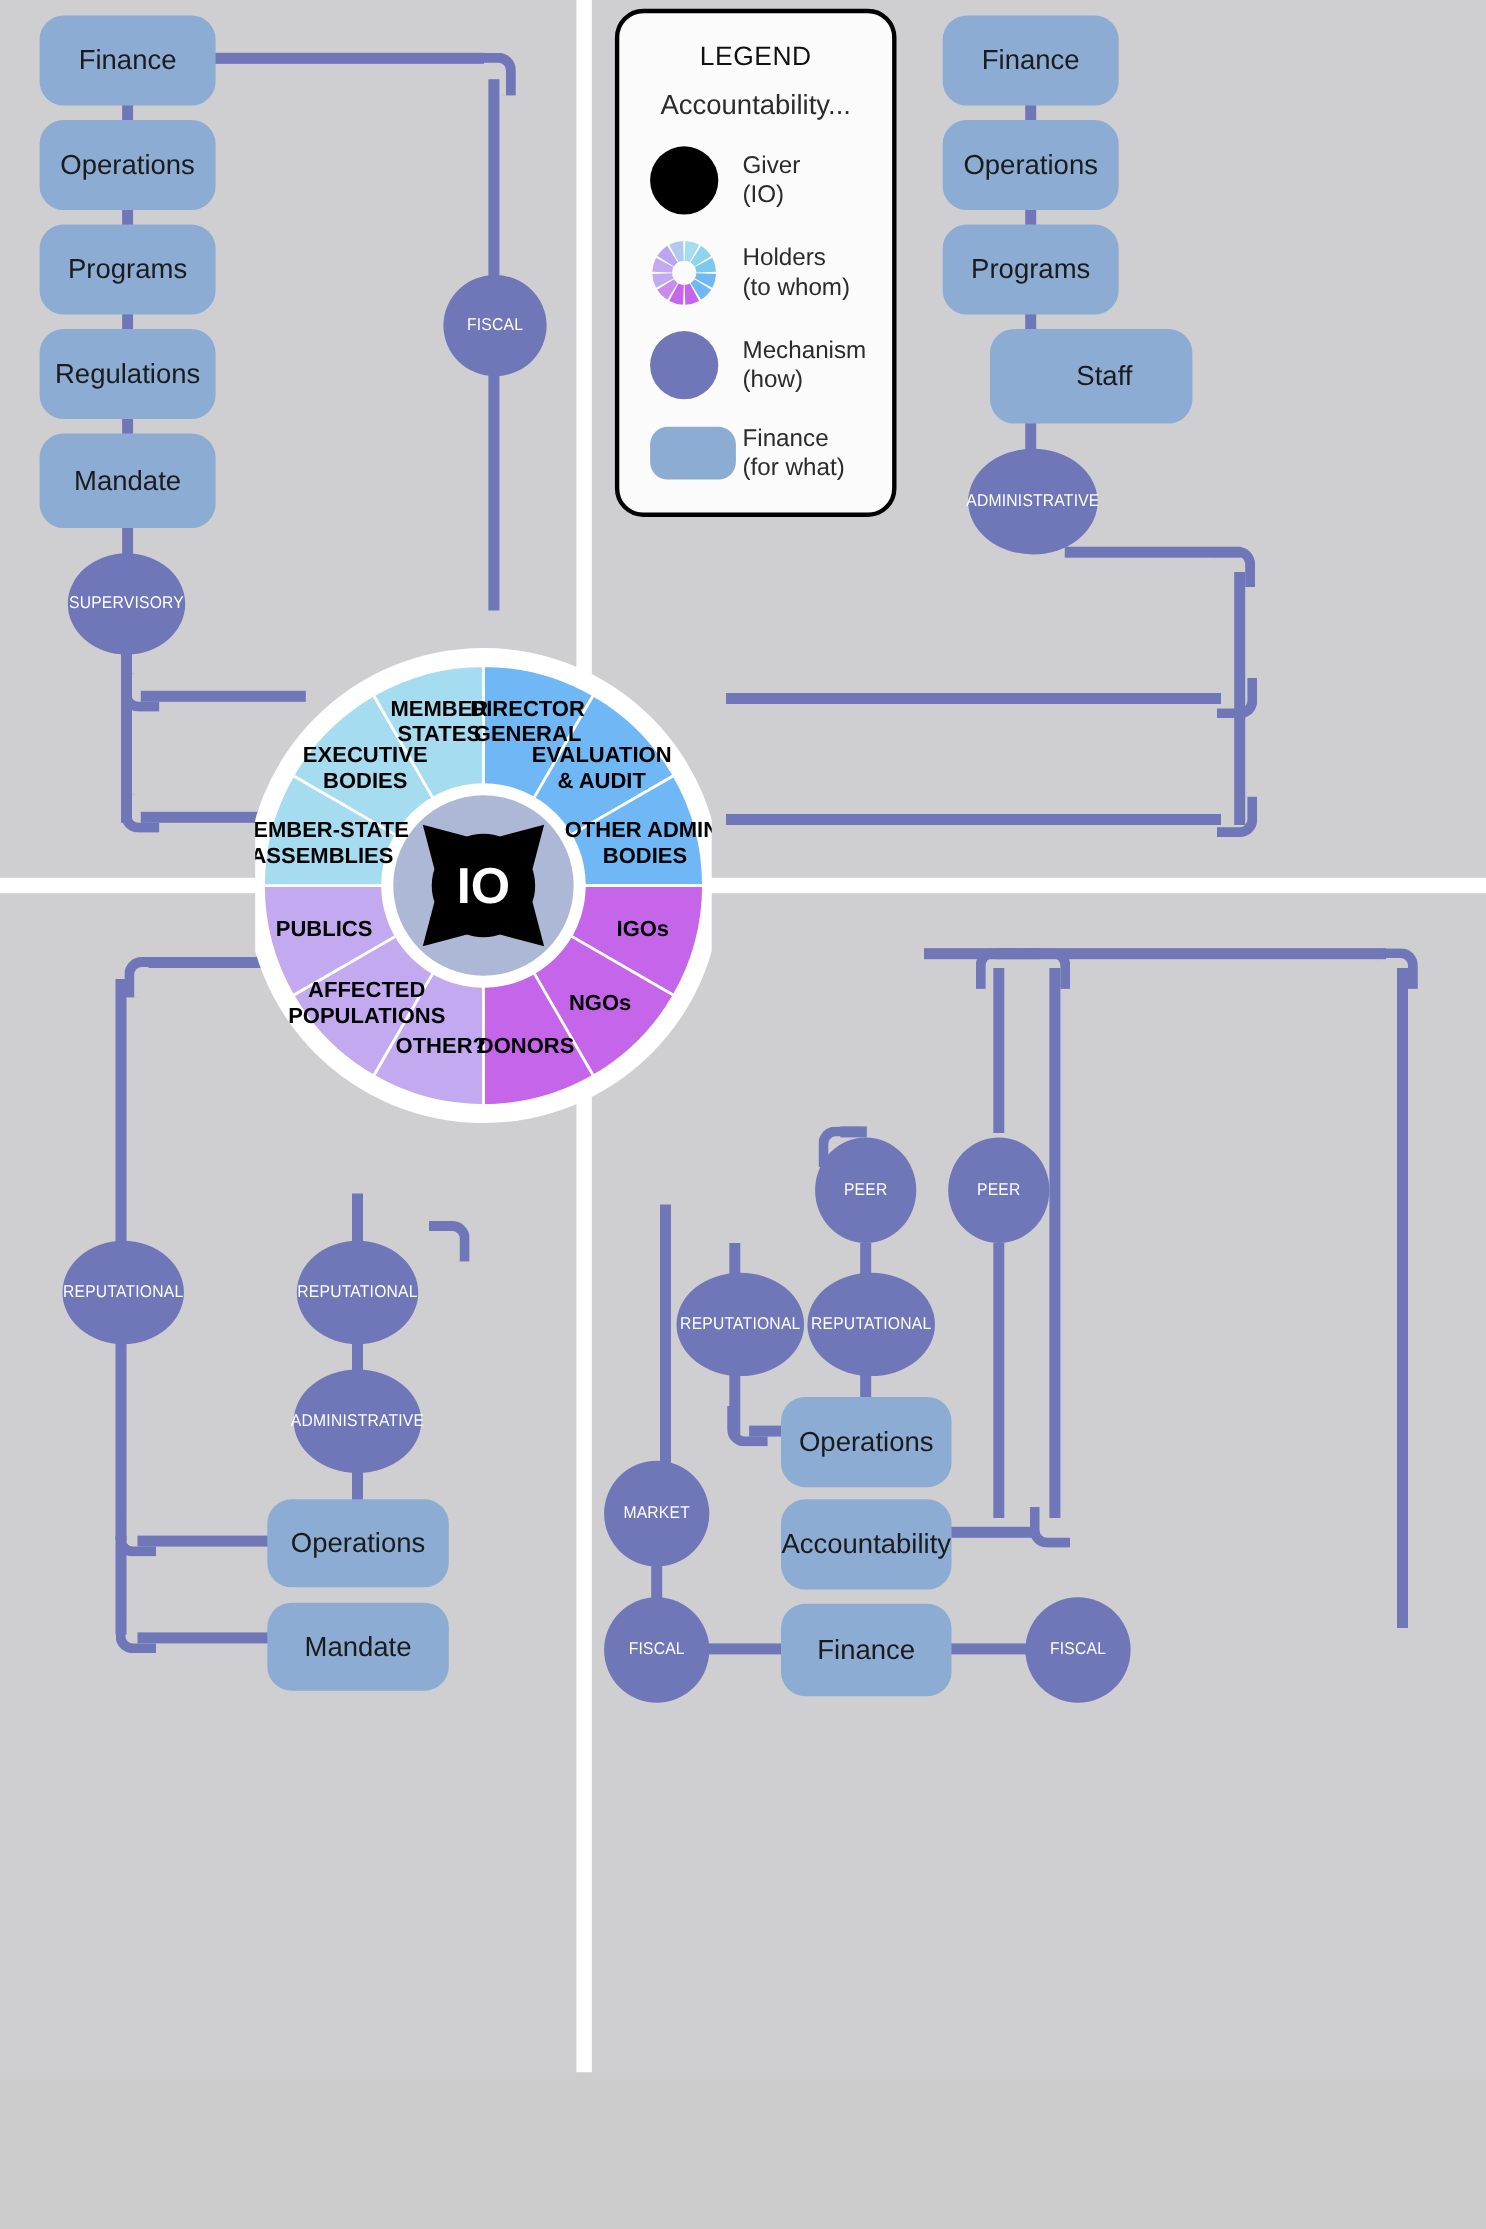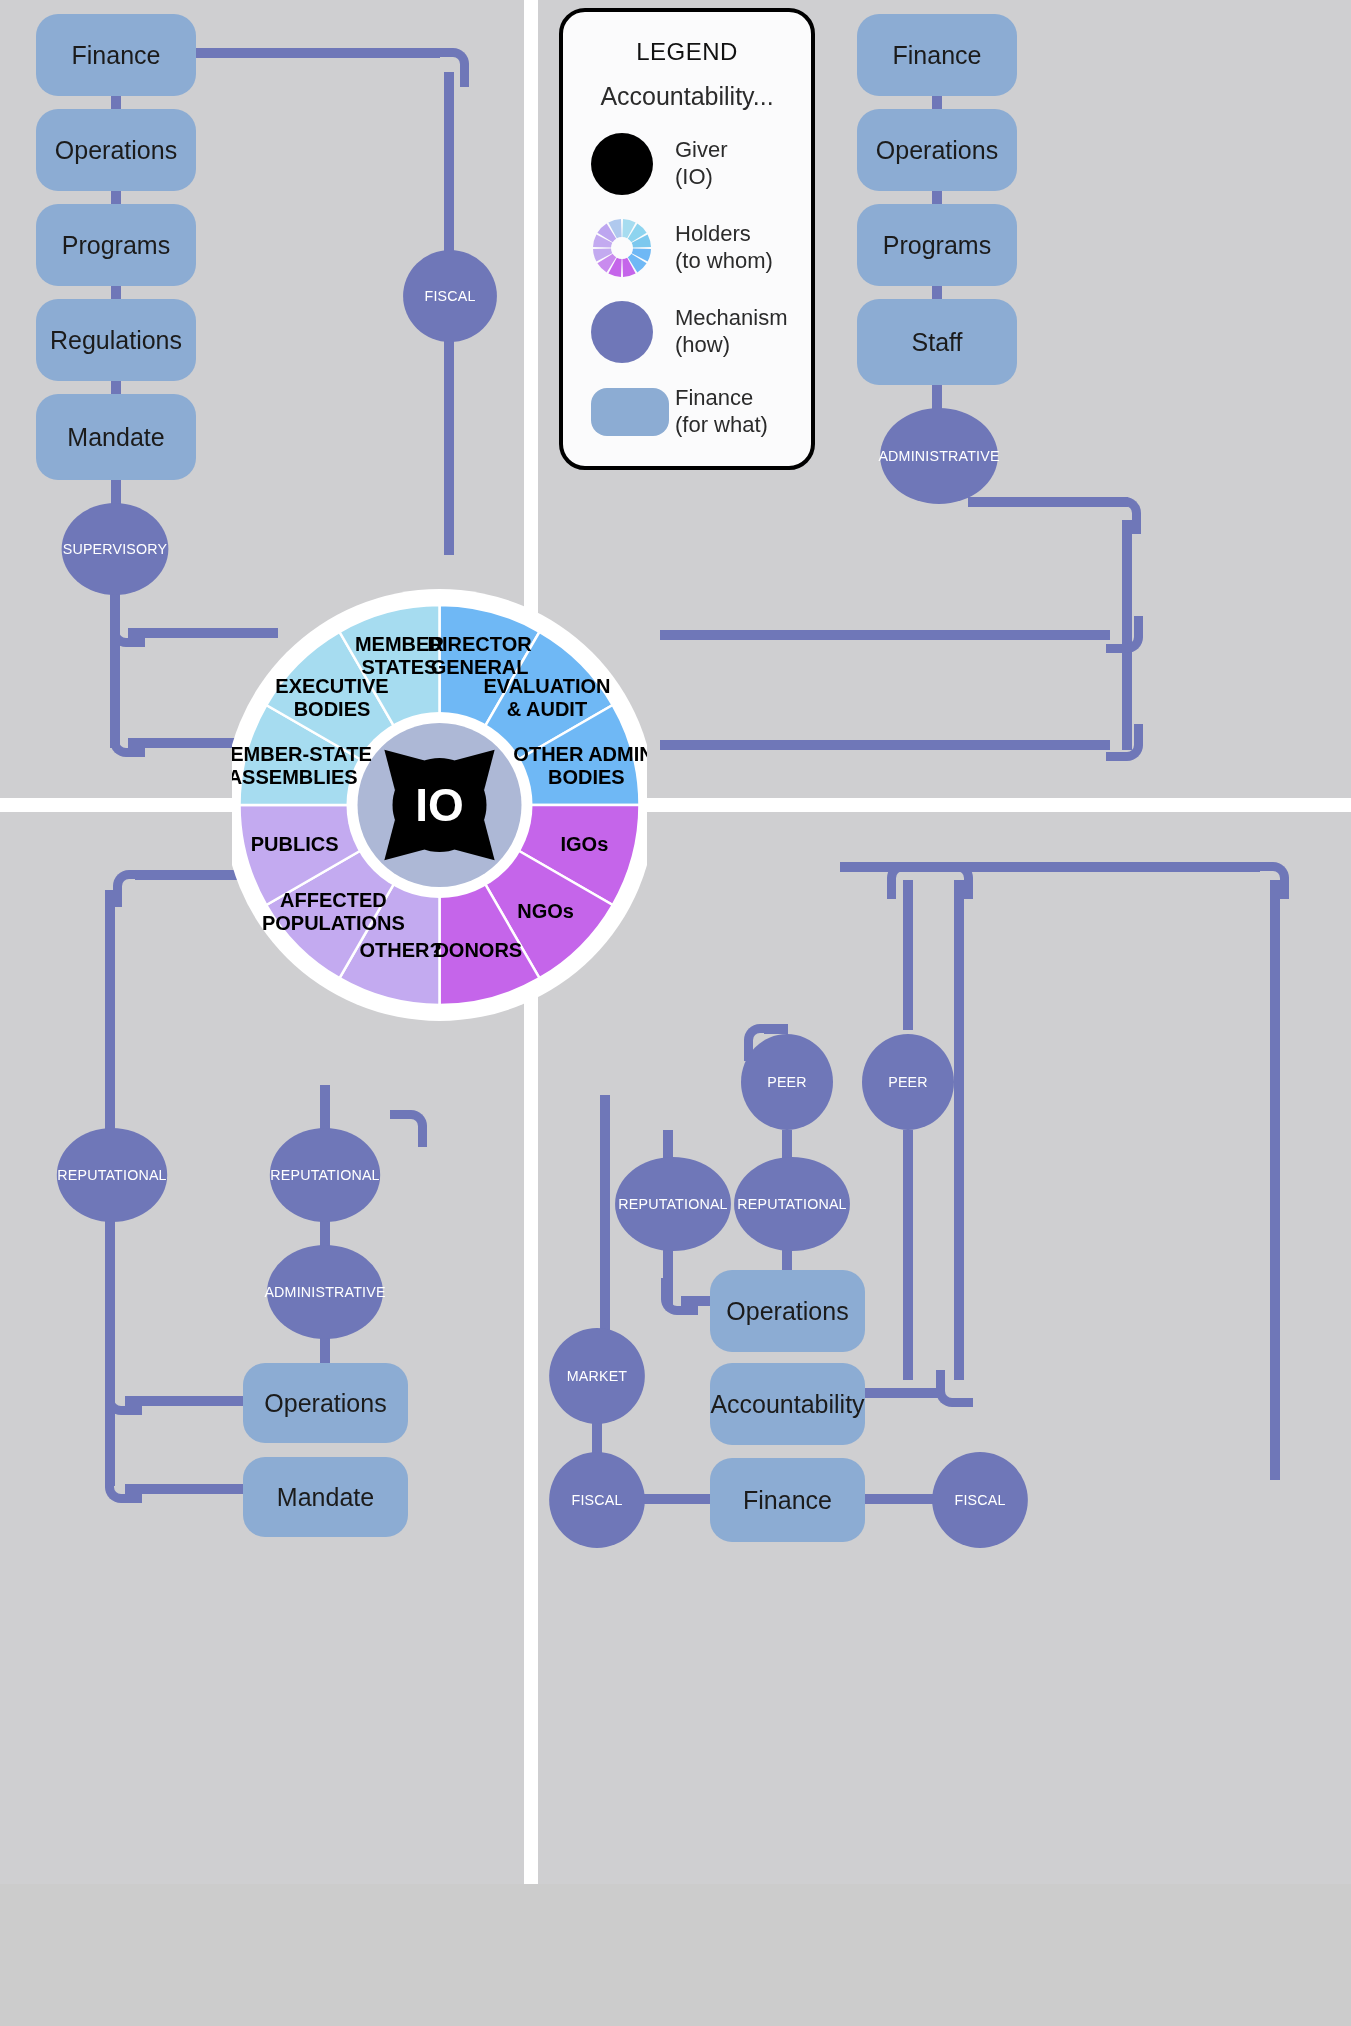--- a/index.html
+++ b/index.html
@@ -148,21 +148,21 @@
     </div>
   <div class="pipe" style="left:932px;top:94px;width:10px;height:16px;"></div>
   <div class="obj" style="left:857px;top:109px;width:160px;height:82px;">
       <span>Operations</span>
     </div>
   <div class="pipe" style="left:932px;top:189px;width:10px;height:16px;"></div>
   <div class="obj" style="left:857px;top:204px;width:160px;height:82px;">
       <span>Programs</span>
     </div>
   <div class="pipe" style="left:932px;top:284px;width:10px;height:16px;"></div>
-  <div class="obj" style="left:857px;top:299px;width:160px;height:86px;">
+  <div class="obj" style="left:900px;top:299px;width:160px;height:86px;padding-left:24px;">
       <span>Staff</span>
     </div>
   <div class="pipe" style="left:932px;top:383px;width:10px;height:32px;"></div>
 
   <div class="mech" style="left:875px;top:408px;width:128px;height:96px;">
       <span>ADMINISTRATIVE</span>
     </div>
 
   <div class="mech" style="left:52px;top:1128px;width:120px;height:94px;">
       <span>REPUTATIONAL</span>

